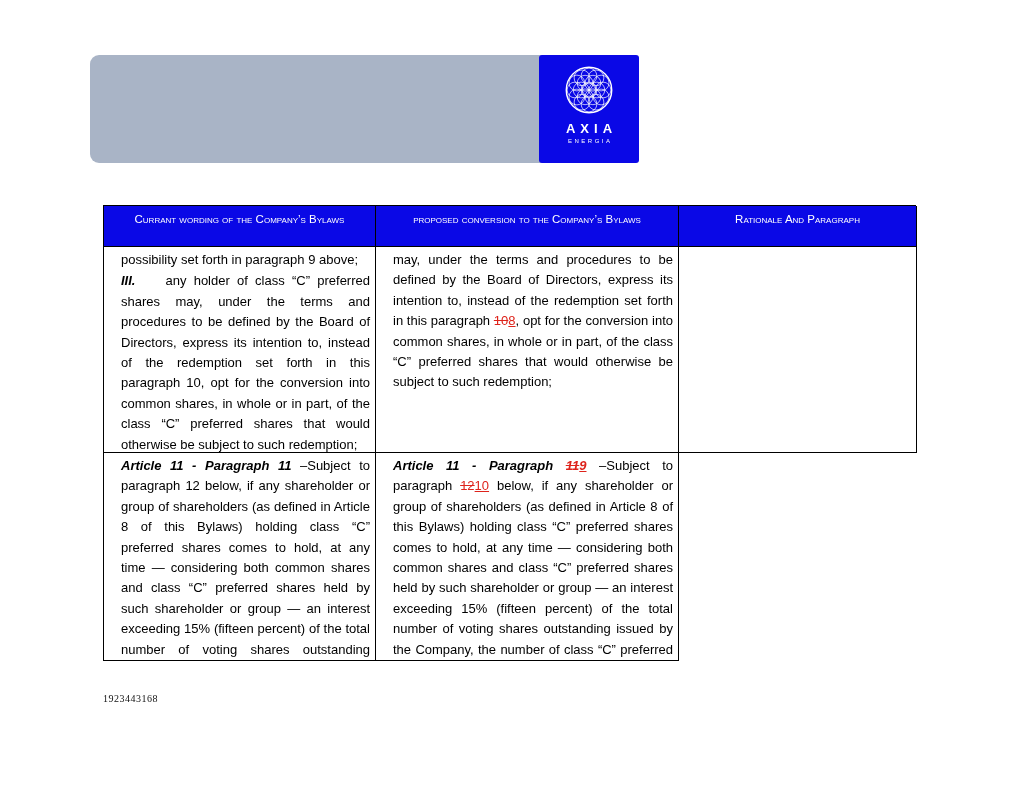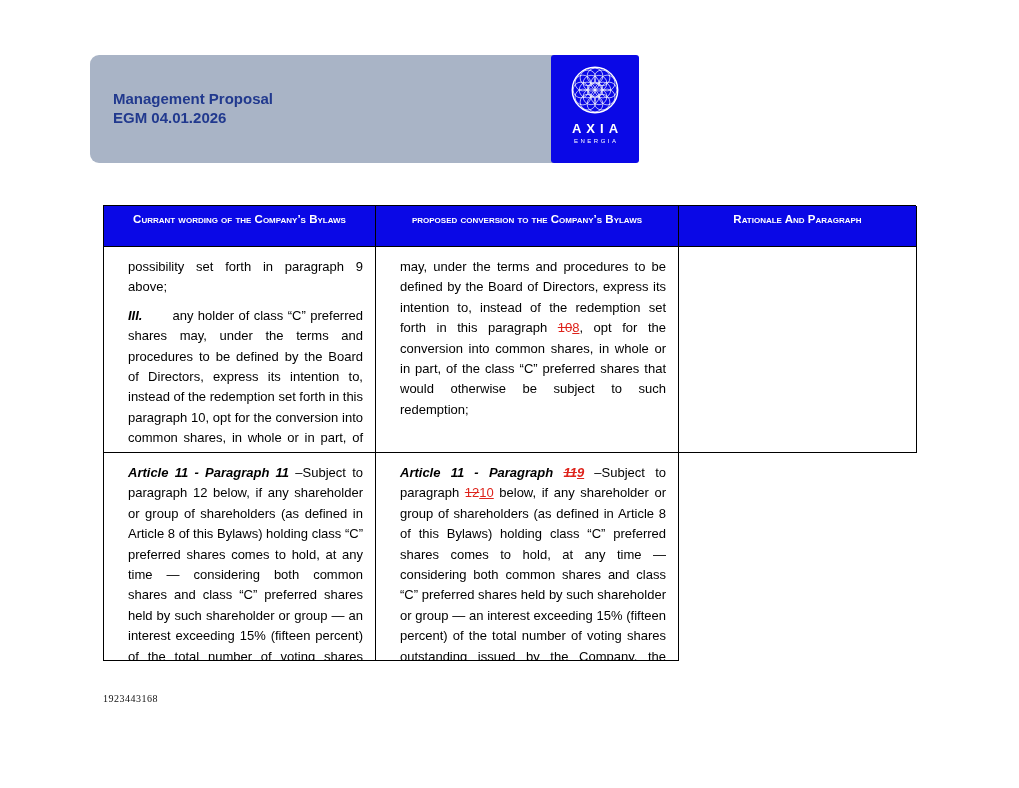--- a/index.html
+++ b/index.html
@@ -13,72 +13,68 @@
   .banner{
     position:absolute;left:90px;top:55px;width:549px;height:108px;
     background:var(--band,#a9b4c6);border-radius:9px;
   }
   .banner-text{
     position:absolute;left:23px;top:34px;
     font-weight:bold;font-size:15px;line-height:19px;
     color:var(--title,#21398e);
   }
   .logo-box{
-    position:absolute;right:0;top:0;width:88px;height:108px;
+    position:absolute;right:0;top:0;width:100px;height:108px;
     background:var(--accent,#0808e8);border-radius:3px;
     display:flex;flex-direction:column;align-items:center;
     padding-top:7px;box-sizing:border-box;
   }
   .logo-name{color:#fff;font-size:13px;letter-spacing:5px;padding-left:5px;margin-top:3px;font-weight:bold;}
   .logo-tagline{color:#fff;font-size:6px;letter-spacing:2.5px;padding-left:2.5px;margin-top:2px;}
 
   
   .doc-table{
     position:absolute;left:103px;top:205px;width:813px;
     display:grid;grid-template-columns:272px 303px 238px;
     grid-template-rows:41px 206px 208px;
     border-left:1px solid #000;border-top:1px solid #000;
     box-sizing:border-box;
   }
   .cell{
     border-right:1px solid #000;border-bottom:1px solid #000;
     box-sizing:border-box;overflow:hidden;
   }
   .th{
-    background:var(--accent,#0808e8);color:#fff;font-weight:bold;
+    background:var(--accent,#0808e8);color:#fff;font-weight:normal;
     font-variant:small-caps;font-size:11.5px;line-height:16px;
     text-align:center;padding:5px 6px 0 6px;
   }
   .td{
     padding:2px 4px 0 4px;font-size:13px;line-height:20.4px;
     text-align:justify;background:#fff;
   }
-  .td p{margin:8px;padding-left:12px;}
+  .td p{margin:1px;padding-left:12px;}
   .b{font-weight:bold;font-style:italic;}
   .del{color:var(--red,#de231b);text-decoration:line-through;}
   .ins{color:var(--red,#de231b);text-decoration:underline;}
   .jl{text-align-last:justify;}
   .tab{display:inline-block;width:30px;}
 
   .footer-number{
     position:absolute;left:103px;top:693px;
     font-family:"Liberation Serif",serif;font-size:10px;color:#111;
     letter-spacing:0.5px;
   }
 </style>
 </head>
 <body>
 
 <div class="page">
 
   <div class="banner">
-    <div class="banner-text">
-      <div>Management Proposal</div>
-      <div>EGM 04.01.2026</div>
-    </div>
     <div class="logo-box">
       <svg viewBox="0 0 64 64" width="56" height="56" aria-hidden="true">
         <circle cx="32" cy="32" r="26" fill="none" stroke="#ffffff" stroke-width="1.6"></circle>
         <g fill="none" stroke="#ffffff" stroke-width="0.8">
           <circle cx="32" cy="32" r="9"></circle>
           <circle cx="41" cy="32" r="9"></circle>
           <circle cx="36.5" cy="39.8" r="9"></circle>
           <circle cx="27.5" cy="39.8" r="9"></circle>
           <circle cx="23" cy="32" r="9"></circle>
           <circle cx="27.5" cy="24.2" r="9"></circle>

